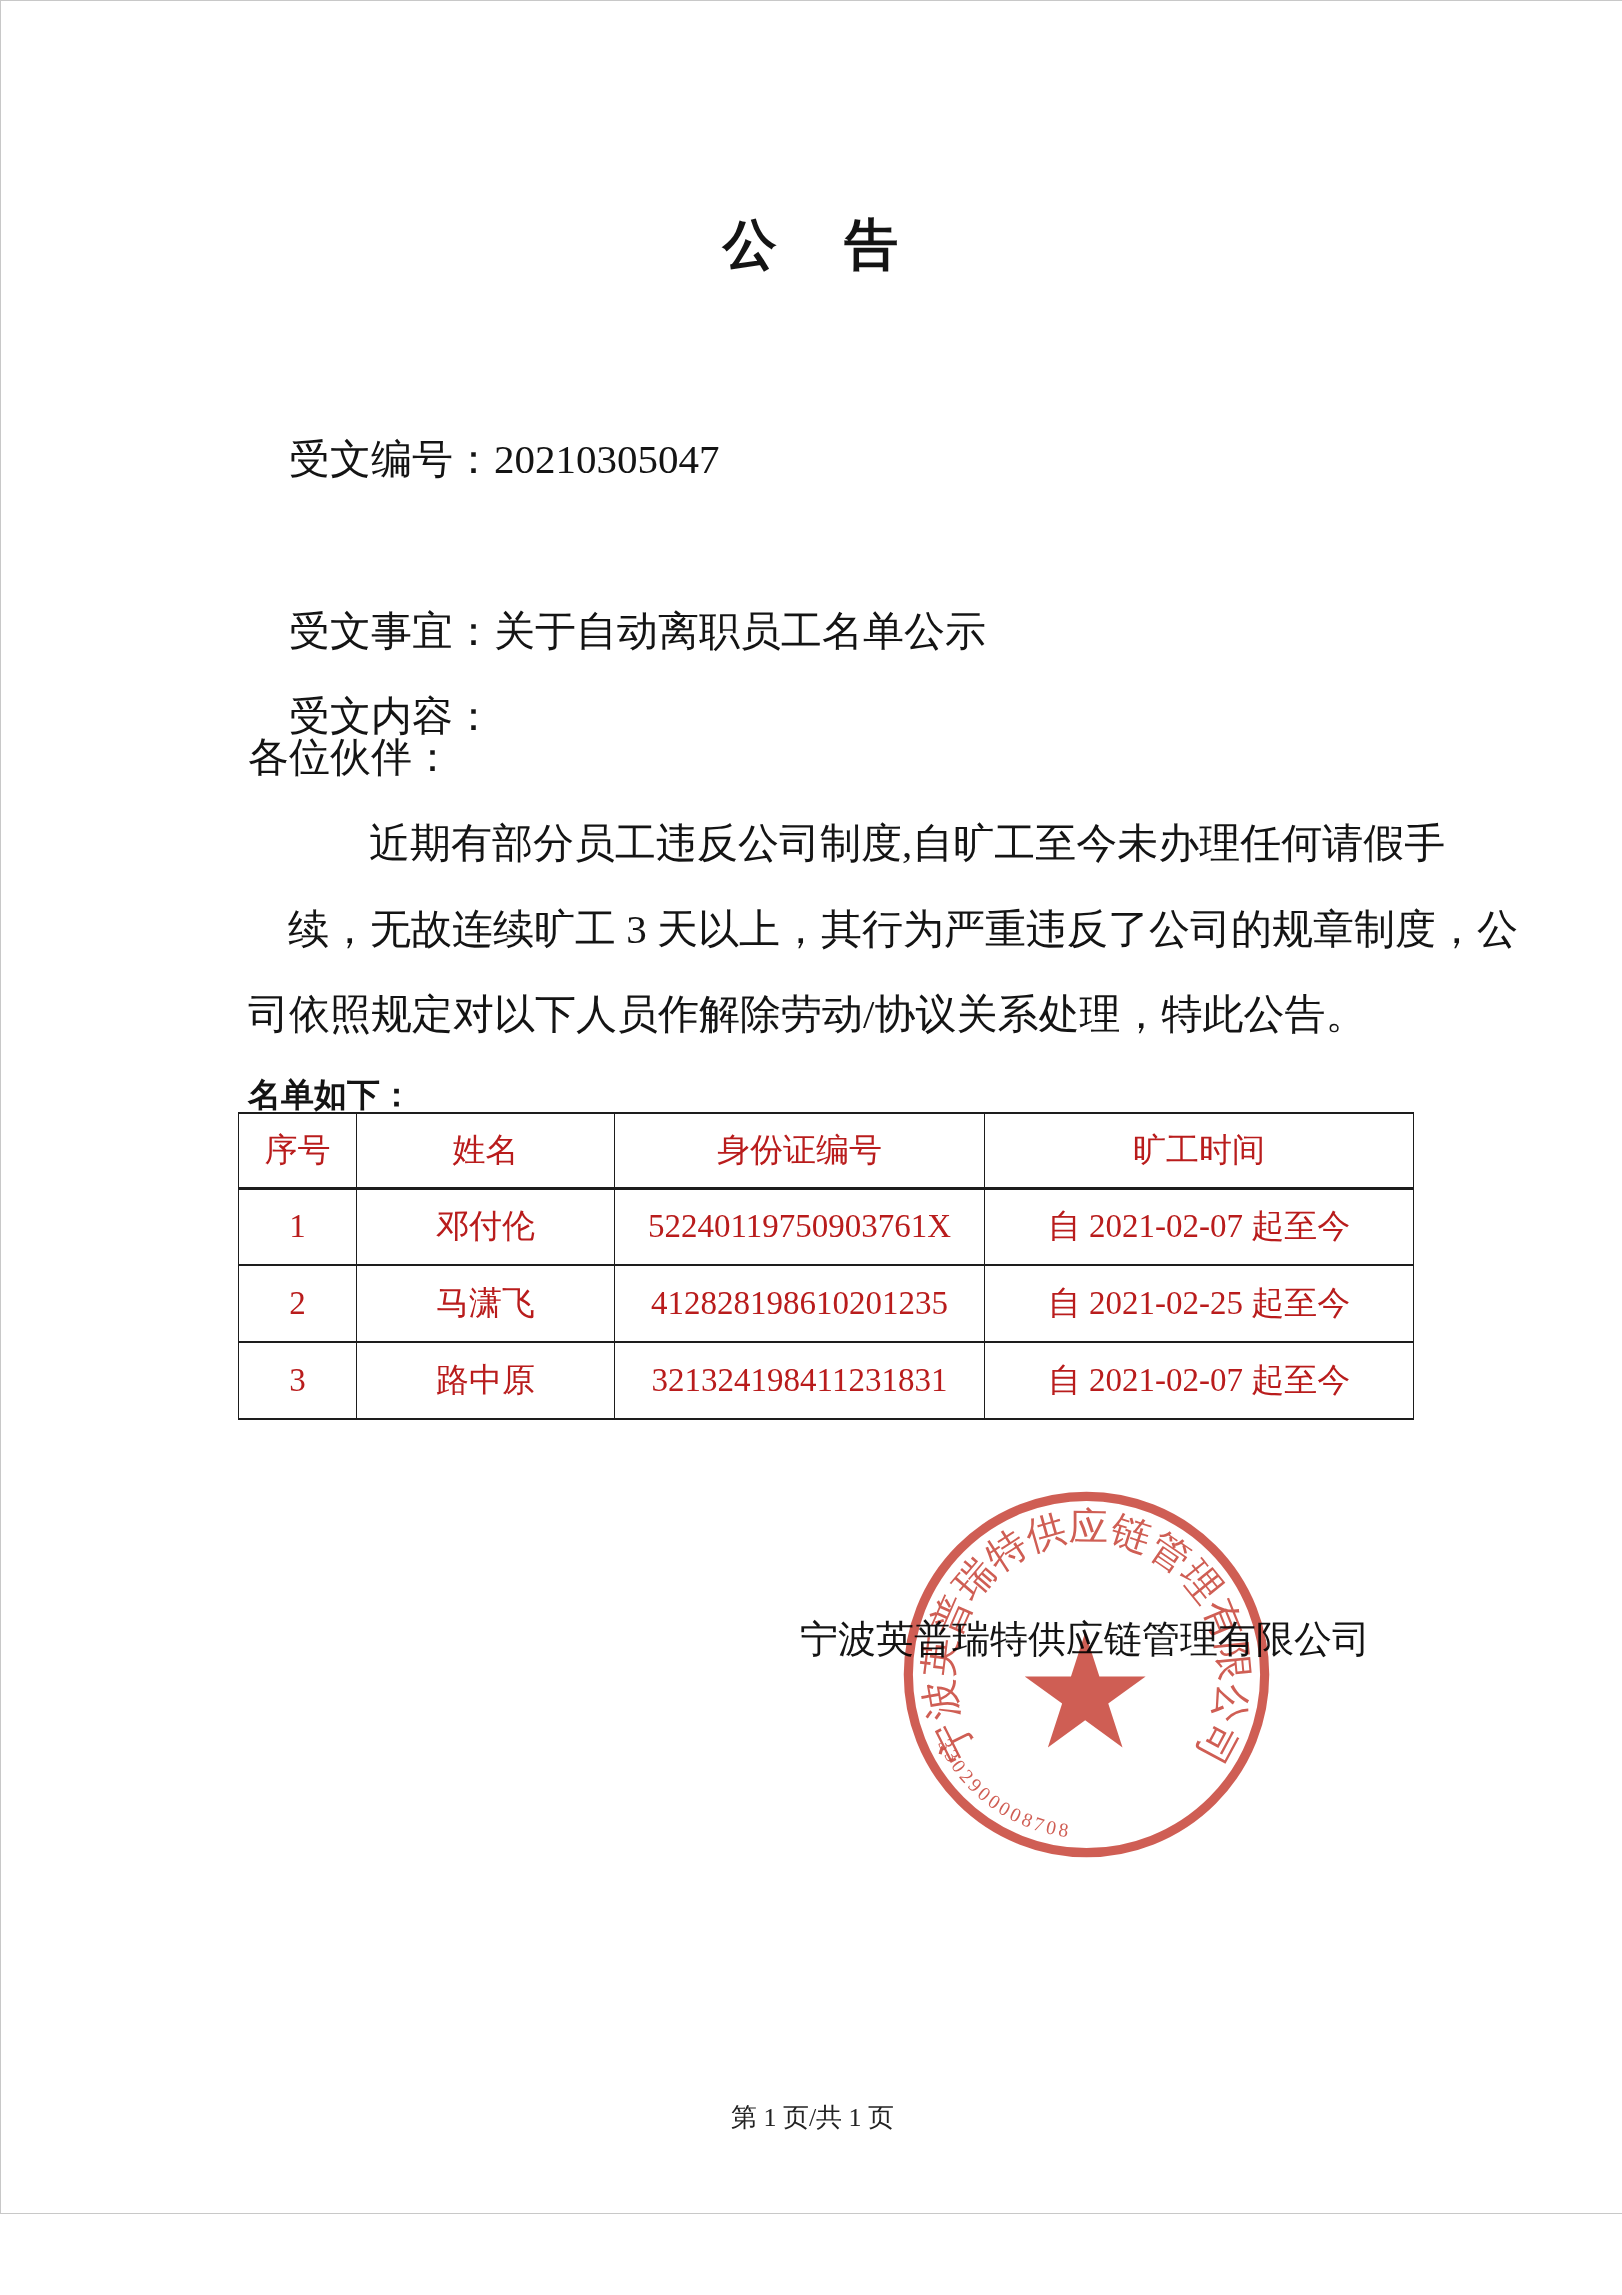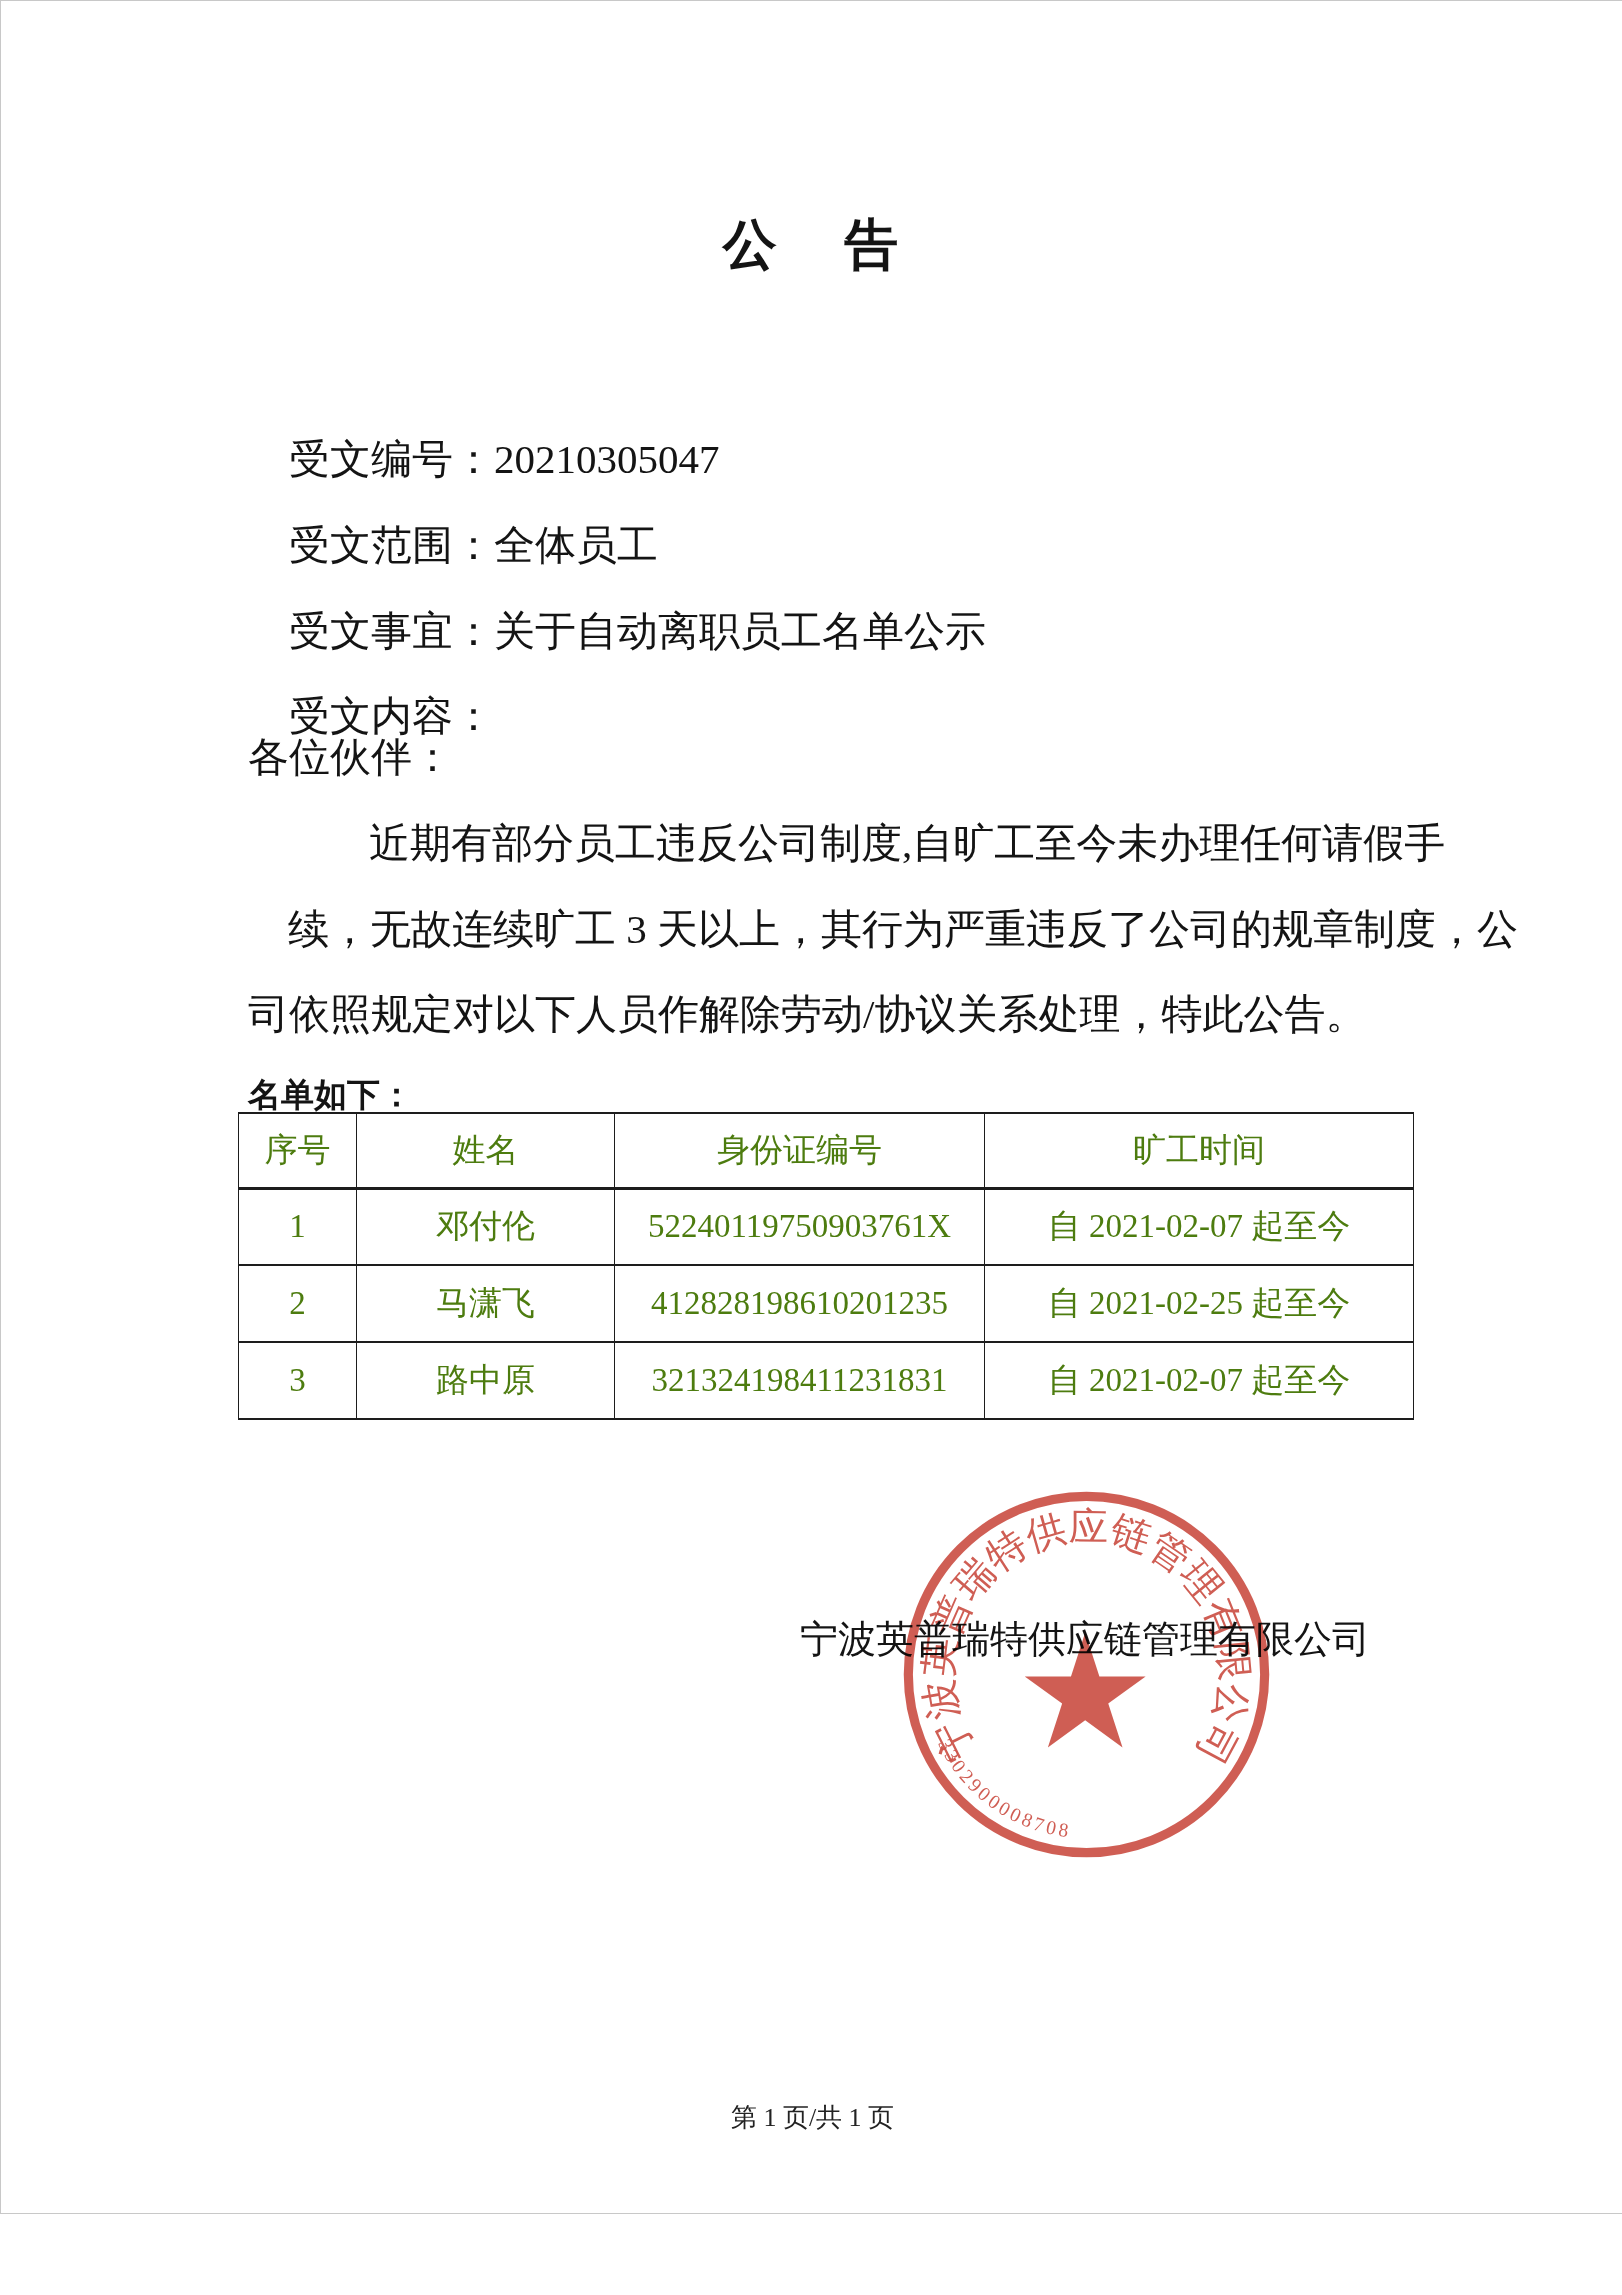--- a/index.html
+++ b/index.html
@@ -29,21 +29,21 @@
     font-size:41px;line-height:1.1;white-space:pre;
   }
   .just{text-align:justify;text-align-last:justify;margin-left:40px;}
   .indent{text-indent:81px;}
   .list-intro{left:247px;font-size:33px;font-weight:bold;}
   table.roster{
     position:absolute;top:1111px;left:237px;
     width:1175px;
     border-collapse:collapse;
     table-layout:fixed;
-    font-size:33px;color:#4d7c0f;
+    font-size:33px;color:#b91c1c;
   }
   table.roster th,table.roster td{
     border-left:1.3px solid #1d1d1d;
     border-right:1.3px solid #1d1d1d;
     border-top:2.6px solid #1d1d1d;
     border-bottom:2.6px solid #1d1d1d;
     text-align:center;vertical-align:middle;
     font-weight:normal;
     padding:0;
     white-space:pre;
@@ -69,23 +69,20 @@
 </style>
 </head>
 <body>
 
 <div class="page">
 
   <div class="abs title">公  告</div>
 
   <div class="abs line" style="top:391px">
     <span class="b">受文编号：</span><span class="field-value">20210305047</span>
-  </div>
-  <div class="abs line" style="top:477px">
-    <span class="b">受文范围：</span><span class="field-value">全体员工</span>
   </div>
   <div class="abs line" style="top:648px">
     <span class="b">受文内容：</span><span class="field-value"></span>
   </div>
   <div class="abs line" style="top:563px">
     <span class="b">受文事宜：</span><span class="field-value">关于自动离职员工名单公示</span>
   </div>
 
   <div class="abs line" style="top:734px">各位伙伴：</div>
 

